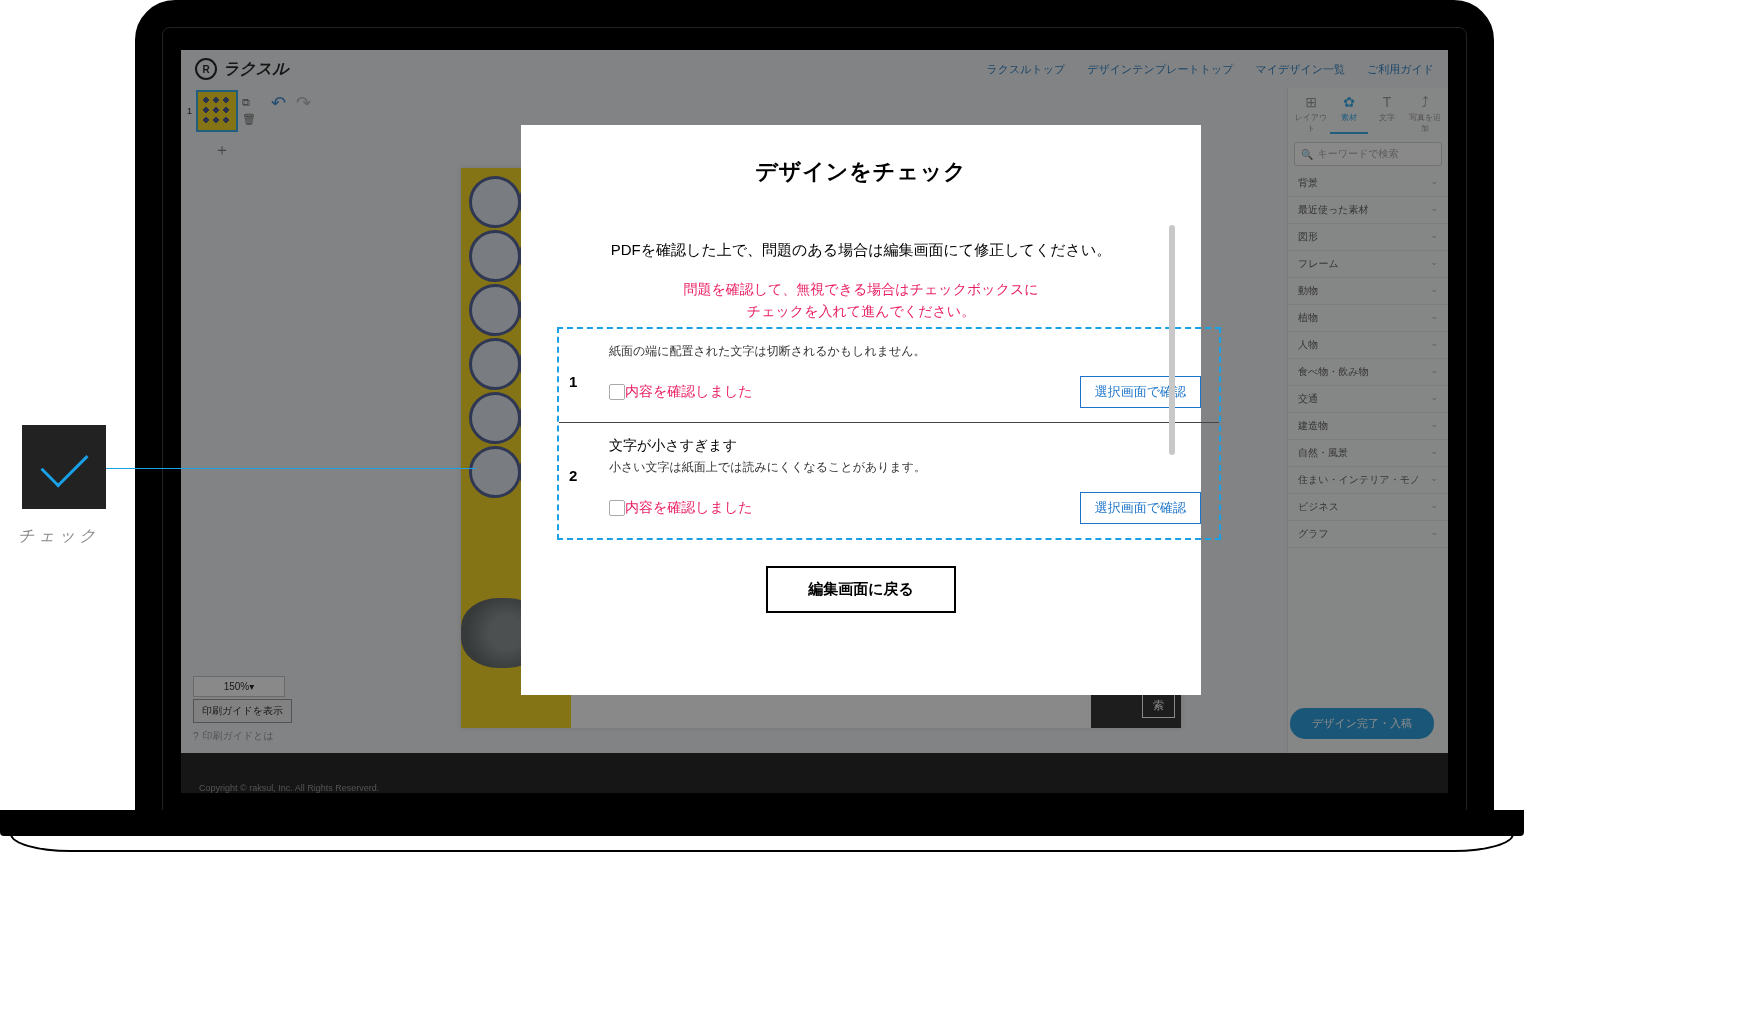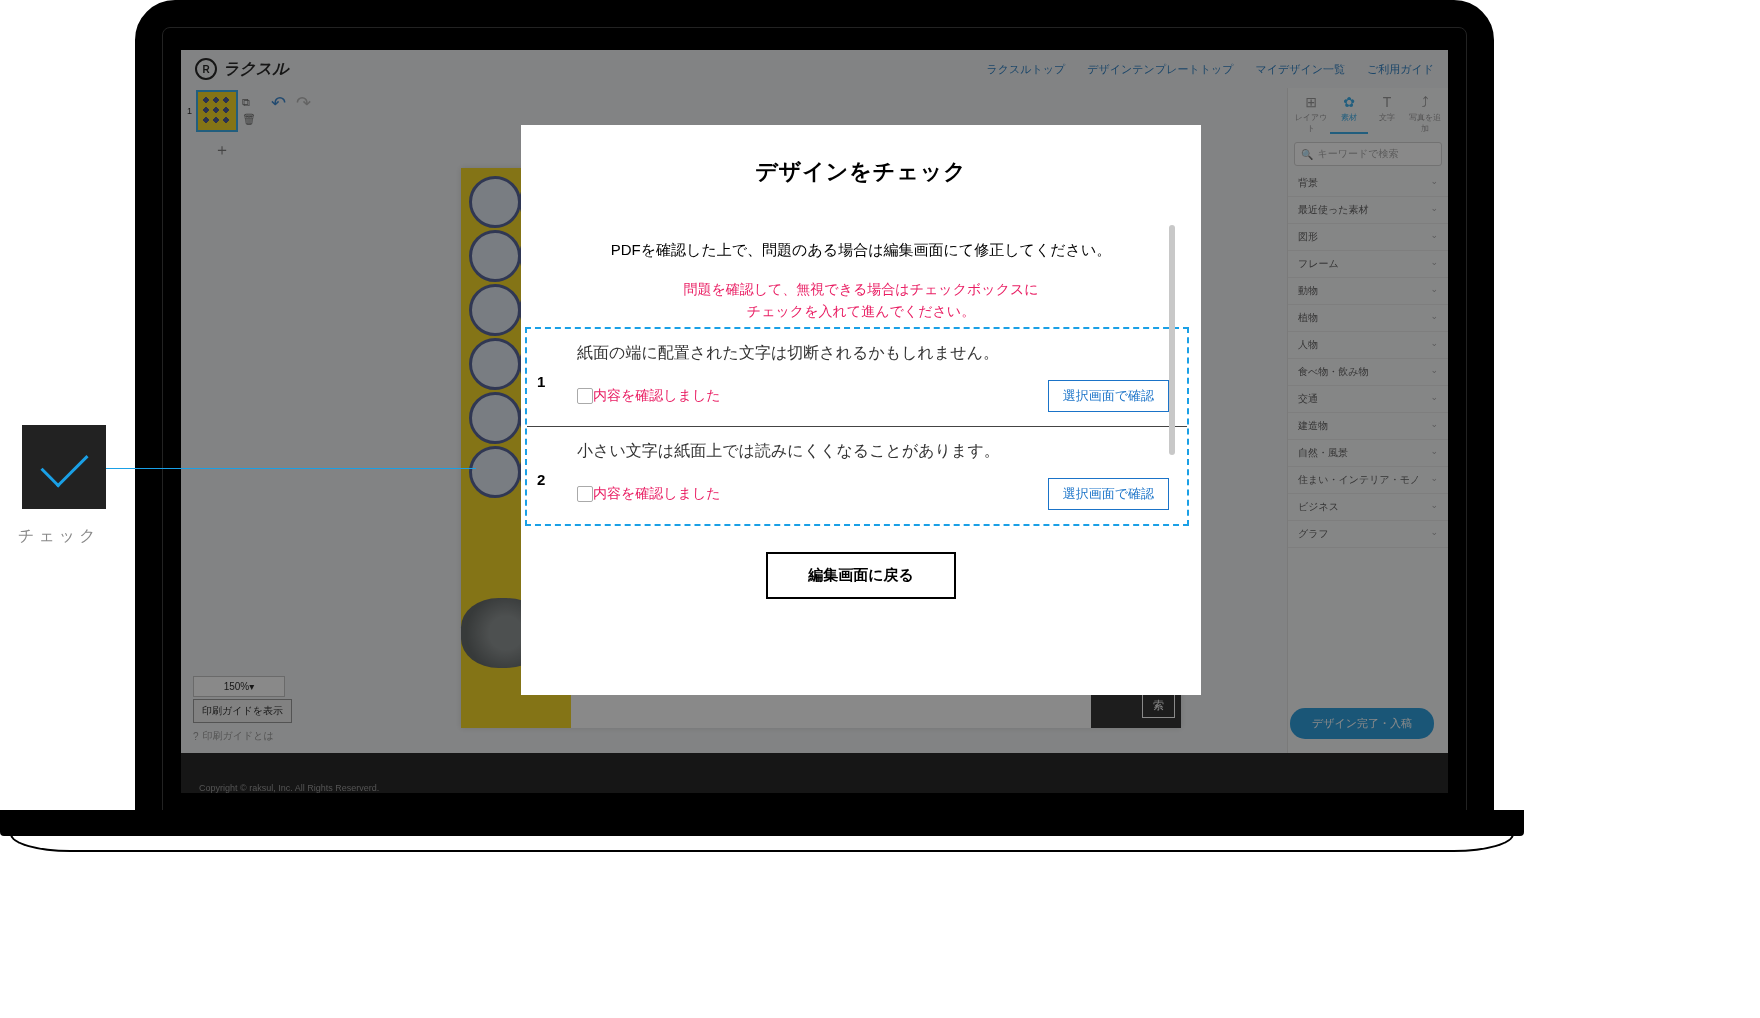--- a/index.html
+++ b/index.html
@@ -51,40 +51,40 @@
   .rp-search{margin:6px 6px 4px;padding:4px 6px;border:1px solid #ccc;border-radius:3px;font-size:10px;color:#999;background:#fff;display:flex;align-items:center;gap:4px;}
   .rp-cat{display:flex;justify-content:space-between;padding:6px 10px;font-size:10px;color:#444;border-bottom:1px solid #e6e6e6;cursor:pointer;}
   .rp-cat .chev{color:#999;font-size:9px;}
   .zoom{position:absolute;left:12px;bottom:56px;width:78px;padding:4px 6px;border:1px solid #bbb;background:#fff;font-size:10px;display:flex;justify-content:center;}
   .printguide-btn{position:absolute;left:12px;bottom:30px;padding:4px 8px;border:1px solid #888;background:#eee;font-size:10px;}
   .printguide-help{position:absolute;left:12px;bottom:10px;font-size:10px;color:#888;display:flex;gap:4px;align-items:center;}
   .finish-btn{position:absolute;right:14px;bottom:14px;padding:8px 22px;background:#0a8fd8;color:#fff;font-size:11px;border-radius:15px;}
   .footer{position:absolute;left:0;right:0;bottom:0;height:40px;background:#000;color:#888;font-size:9px;display:flex;align-items:flex-end;padding-left:18px;}
   .dim-overlay{position:absolute;inset:0;background:rgba(40,40,40,.55);}
   .modal{position:absolute;left:340px;top:75px;width:680px;height:570px;background:#fff;}
-  .modal-inner{padding:32px 44px 20px;}
+  .modal-inner{padding:32px 76px 20px;}
   .modal h1{font-size:22px;font-weight:bold;margin:0 0 24px;text-align:center;letter-spacing:1px;}
   .modal-msg{font-size:15px;line-height:1.7;text-align:center;margin-bottom:16px;}
   .modal-warn{color:#e91e63;font-size:14px;text-align:center;line-height:1.6;margin-bottom:4px;}
   .modal-scroll{position:absolute;right:26px;top:100px;width:6px;height:230px;background:#c8c8c8;border-radius:3px;}
   .issues-box{border:2px dashed #1aa0e6;margin:4px 8px 0 -40px;padding:0;width:660px;}
   .issue{display:flex;padding:14px 18px 14px 10px;align-items:flex-start;}
   .issue+.issue{border-top:1px solid #444;}
   .issue-num{width:40px;font-size:15px;font-weight:bold;padding-top:30px;}
   .issue-body{flex:1;}
   .issue-title{font-size:14px;margin-bottom:4px;}
-  .issue-desc{font-size:16px;color:#333;margin-bottom:16px;}
+  .issue-desc{font-size:12px;color:#333;margin-bottom:16px;}
   .issue-row{display:flex;justify-content:space-between;align-items:center;}
   .issue-check{display:flex;align-items:center;color:#e91e63;font-size:14px;}
   .chkbox{width:14px;height:14px;border:1px solid #aaa;border-radius:2px;display:inline-block;}
   .issue-btn{border:1px solid #1a73c8;color:#1a73c8;padding:6px 14px;font-size:13px;background:#fff;}
   .modal-back{display:block;margin:26px auto 0;border:2px solid #000;padding:12px 40px;font-size:15px;font-weight:bold;background:#fff;}
   .callout-box{position:absolute;left:22px;top:425px;width:84px;height:84px;background:#222;display:flex;align-items:center;justify-content:center;}
   .callout-check{width:40px;height:22px;border-left:3px solid #1aa0e6;border-bottom:3px solid #1aa0e6;transform:rotate(-45deg);margin-top:-8px;}
-  .callout-label{position:absolute;left:18px;top:526px;font-size:16px;color:#888;letter-spacing:4px;}
+  .callout-label{position:absolute;left:18px;top:526px;font-size:16px;color:#888;letter-spacing:4px;font-style:italic;}
   .callout-line{position:absolute;left:106px;top:468px;width:370px;height:1px;background:#1aa0e6;}
 </style>
 </head>
 <body>
 
 <div class="laptop-outer">
   <div class="laptop-screen">
 
     <div class="app">
       <div class="topbar">
@@ -266,20 +266,21 @@
                         <span class="chkbox"></span>
                         <span>内容を確認しました</span>
                       </label>
                       <button class="issue-btn">選択画面で確認</button>
                     </div>
                   </div>
                 </div>
                 <div class="issue">
                   <div class="issue-num">2</div>
                   <div class="issue-body">
+                    <div class="issue-title">文字が小さすぎます</div>
                     <div class="issue-desc">小さい文字は紙面上では読みにくくなることがあります。</div>
                     <div class="issue-row">
                       <label class="issue-check">
                         <span class="chkbox"></span>
                         <span>内容を確認しました</span>
                       </label>
                       <button class="issue-btn">選択画面で確認</button>
                     </div>
                   </div>
                 </div>

